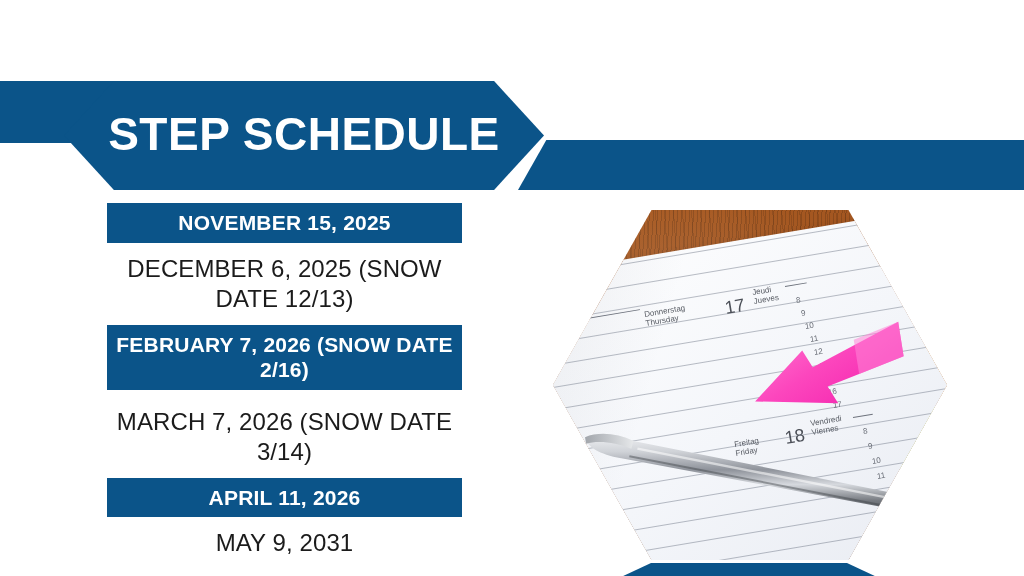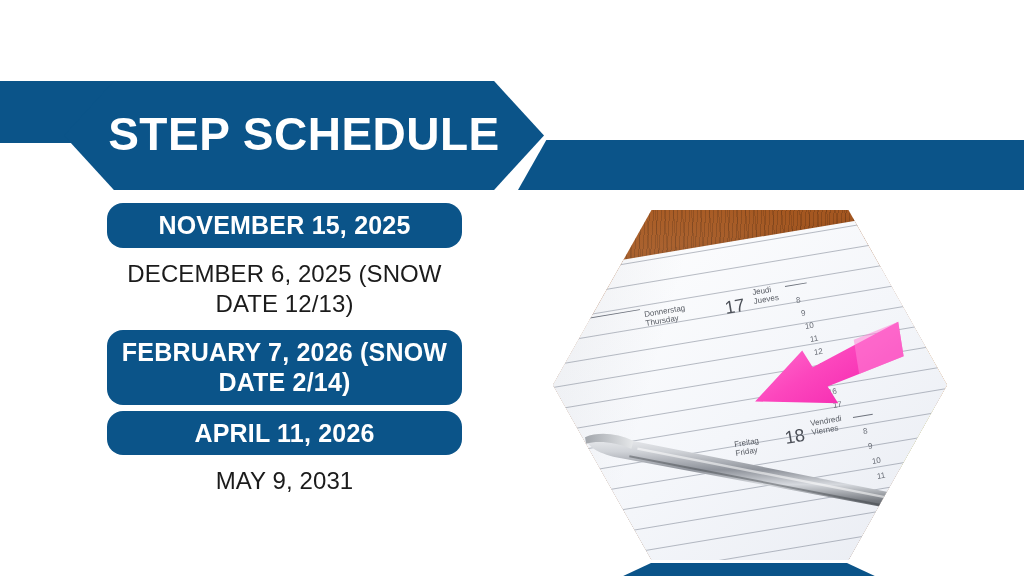--- a/index.html
+++ b/index.html
@@ -71,25 +71,24 @@
     width: 355px;
     display: flex;
     align-items: center;
     justify-content: center;
     text-align: center;
   }
   .sched-item.filled {
     background: var(--blue);
     color: #ffffff;
     font-weight: 700;
-    font-size: 25px;
+    font-size: 21px;
     letter-spacing: 0.2px;
     line-height: 1.22;
     padding: 7px 0;
-    border-radius: 16px;
   }
   .sched-item.plain {
     background: transparent;
     color: #1b1b1b;
     font-weight: 400;
     font-size: 24px;
     letter-spacing: 0.1px;
     line-height: 1.25;
     padding: 11px 4px;
   }
@@ -242,25 +241,28 @@
 
     <div class="sched-item filled">
       <span>NOVEMBER 15, 2025</span>
     </div>
 
     <div class="sched-item plain">
       <span>DECEMBER 6, 2025 (SNOW DATE 12/13)</span>
     </div>
 
     <div class="sched-item filled">
-      <span>FEBRUARY 7, 2026 (SNOW DATE 2/14)</span>
+      <span>FEBRUARY 7, 2026 (SNOW DATE 2/16)</span>
     </div>
 
     <div class="sched-gap-a"></div>
 
+    <div class="sched-item plain">
+      <span>MARCH 7, 2026 (SNOW DATE  3/14)</span>
+    </div>
 
     <div class="sched-item filled">
       <span>APRIL 11, 2026</span>
     </div>
 
     <div class="sched-item plain">
       <span>MAY 9, 2031</span>
     </div>
 
     <div class="sched-gap-b"></div>

